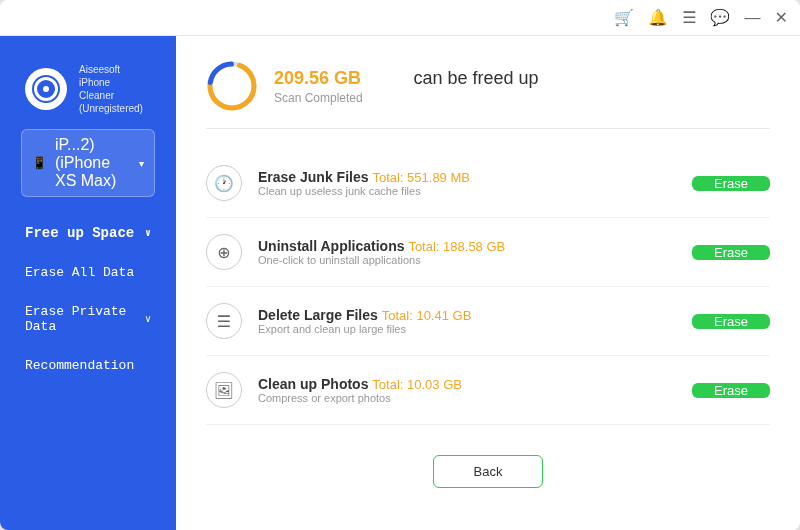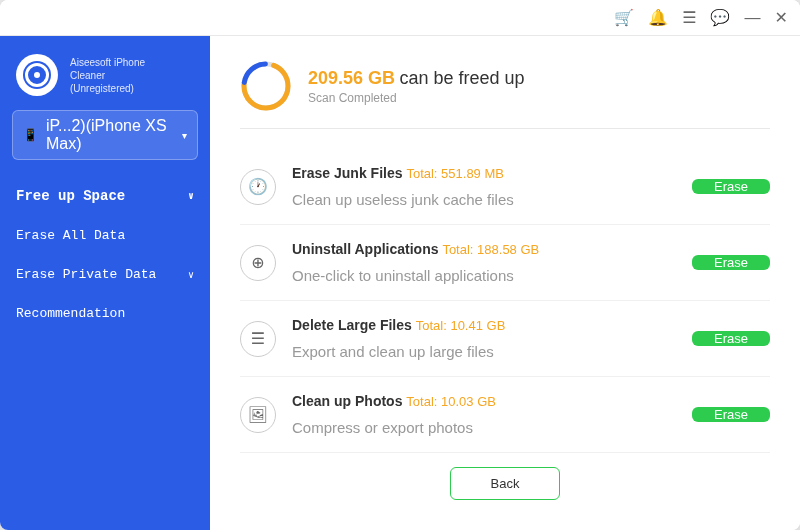--- a/index.html
+++ b/index.html
@@ -44,25 +44,25 @@
       cursor: pointer;
     }
     
     .main-layout {
       display: flex;
       flex: 1;
       overflow: hidden;
     }
     
     .sidebar {
-      width: 210px;
+      width: 176px;
       background: #2b5ce6;
       display: flex;
       flex-direction: column;
-      padding: 0;
+      padding: 9px;
       flex-shrink: 0;
     }
     .sidebar-header {
       display: flex;
       align-items: center;
       padding: 18px 16px 14px 16px;
       gap: 12px;
     }
     .sidebar-logo {
       width: 42px;
@@ -182,20 +182,21 @@
     }
     .scan-info .amount {
       font-size: 18px;
       font-weight: 700;
       color: #f5a623;
     }
     .scan-info .label {
       font-size: 18px;
       font-weight: 400;
       color: #333;
+      margin-left: 48px;
     }
     .scan-info .sub {
       font-size: 12px;
       color: #999;
       margin-top: 2px;
     }
     
     .feature-list {
       display: flex;
       flex-direction: column;
@@ -228,23 +229,23 @@
       font-size: 14px;
       font-weight: 600;
       color: #333;
     }
     .feature-title .total {
       font-weight: 400;
       color: #f5a623;
       font-size: 13px;
     }
     .feature-desc {
-      font-size: 15px;
+      font-size: 11px;
       color: #999;
-      margin-top: 10px;
+      margin-top: 0;
     }
     .erase-btn {
       background: #2dcc4f;
       color: #fff;
       border: none;
       border-radius: 6px;
       padding: 0 22px;
       font-size: 13px;
       font-weight: 500;
       cursor: pointer;

